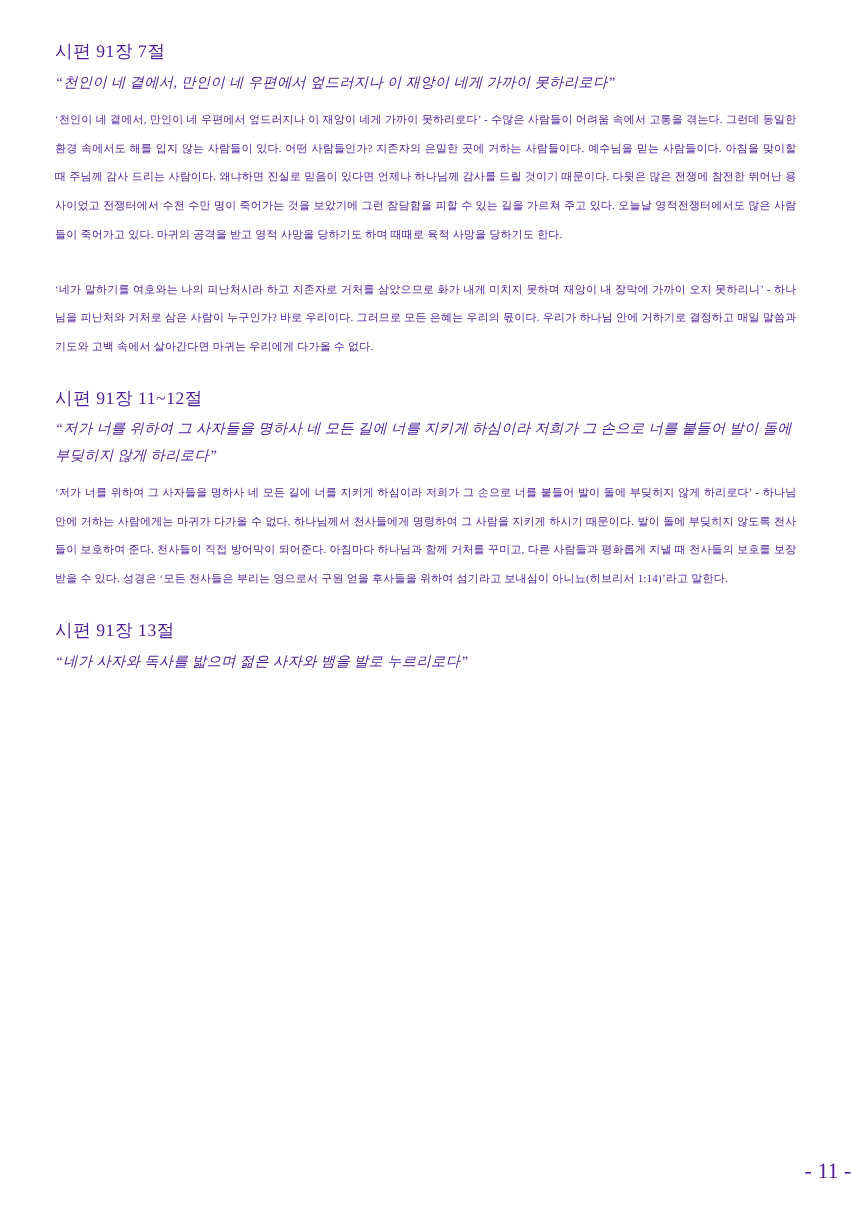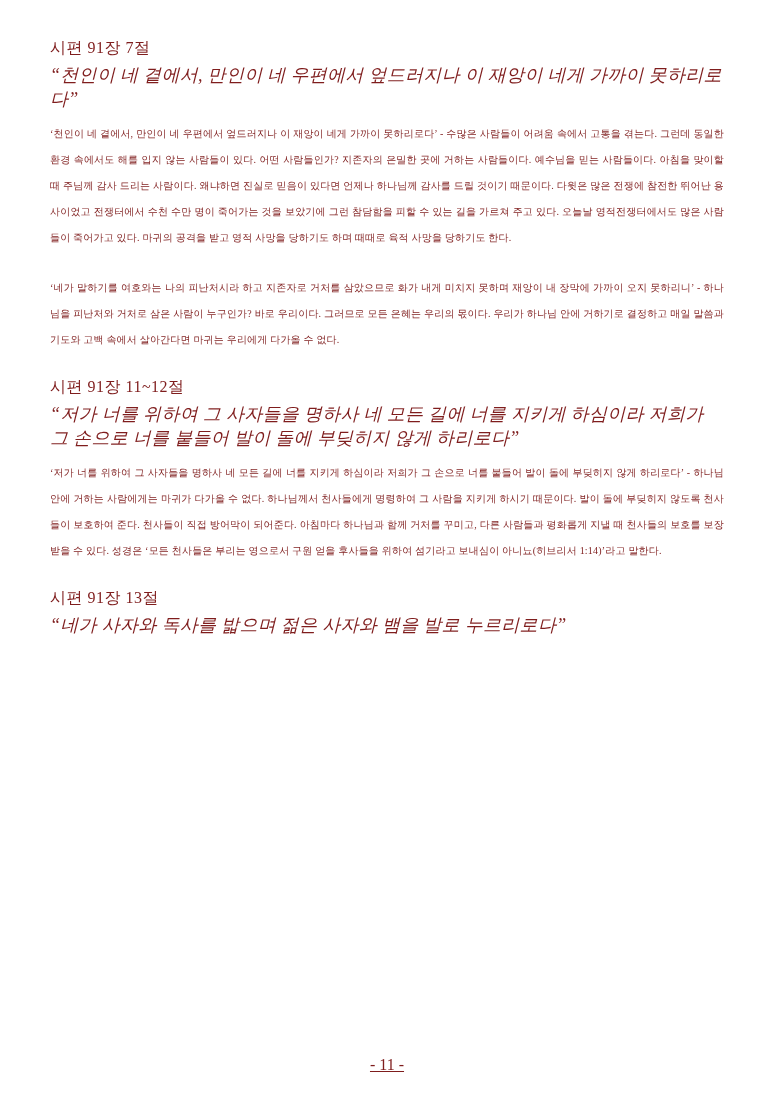--- a/index.html
+++ b/index.html
@@ -6,60 +6,59 @@
     margin: 0;
     padding: 0;
     background: #ffffff;
   }
   .page {
     position: relative;
     width: 774px;
     height: 1098px;
     box-sizing: border-box;
     background: #ffffff;
-    color: #7f1d1d;
+    color: #4c1d95;
     font-family: "Liberation Serif", "DejaVu Serif", serif;
     padding: 38px 50px 0 50px;
     overflow: hidden;
   }
   .sec {
     margin: 0 0 24px 0;
   }
   .sec-heading {
     font-size: 16px;
     line-height: 20px;
     font-weight: normal;
     margin: 0 0 5px 0;
     letter-spacing: 0.5px;
   }
   .sec-quote {
-    font-size: 18px;
+    font-size: 13px;
     line-height: 24px;
     font-style: italic;
     margin: 0 0 10px 0;
     letter-spacing: 0.3px;
     word-break: break-all;
   }
   .sec-body {
     font-size: 10px;
     line-height: 26px;
     margin: 0;
     text-align: justify;
     word-break: break-all;
     letter-spacing: 0.2px;
   }
   .page-number {
     position: absolute;
     left: 0;
     right: 0;
     bottom: 24px;
-    text-align: center;
-    font-size: 16px;
+    text-align: right;
+    font-size: 20px;
     line-height: 18px;
-    text-decoration: underline;
   }
 </style>
 </head>
 <body>
 
 <div class="page">
 
   <section class="sec">
     <h2 class="sec-heading">시편 91장 7절</h2>
     <p class="sec-quote">“천인이 네 곁에서, 만인이 네 우편에서 엎드러지나 이 재앙이 네게 가까이 못하리로다”</p>

